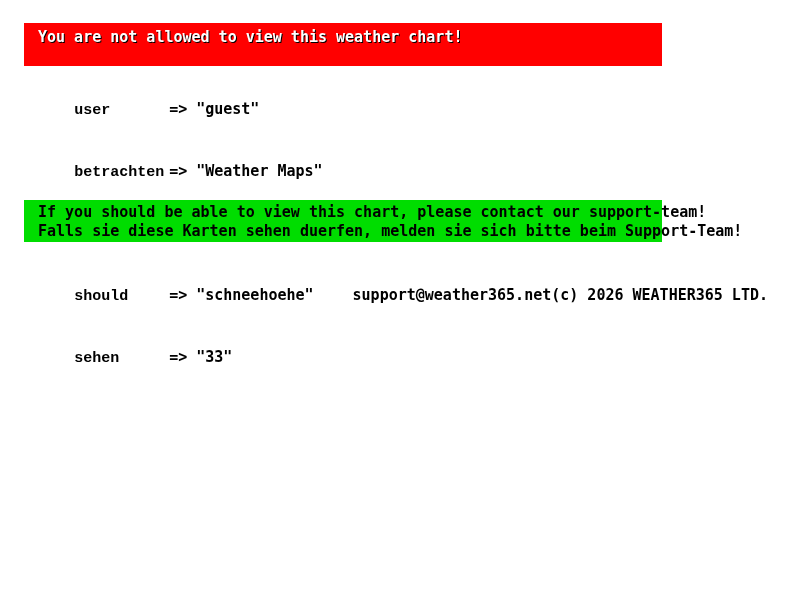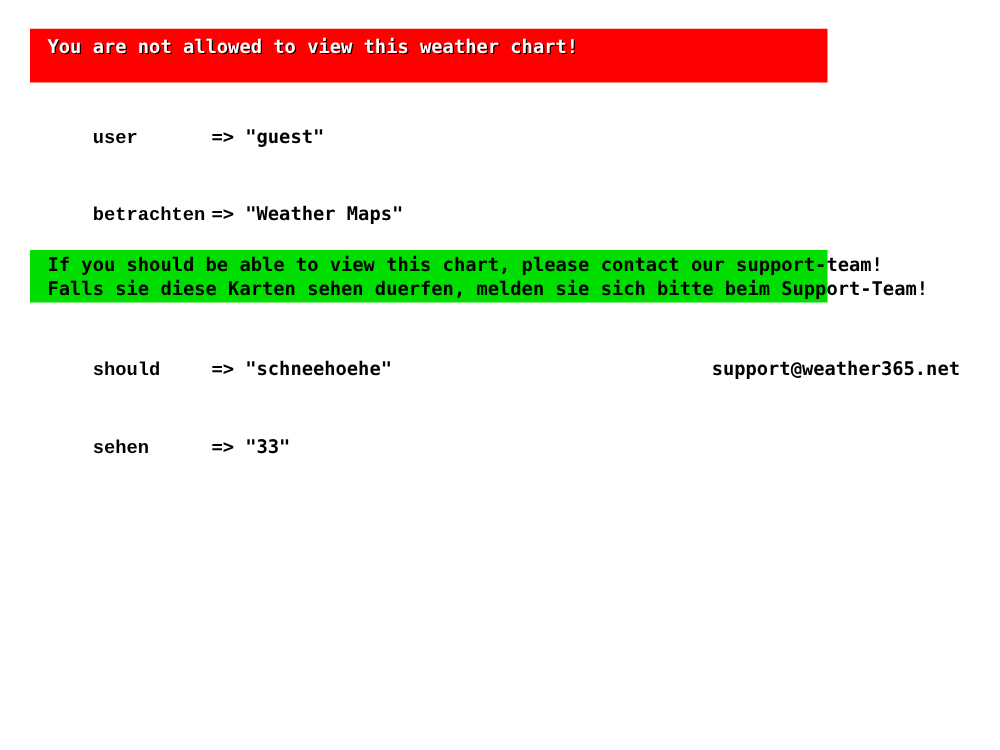--- a/index.html
+++ b/index.html
@@ -98,13 +98,14 @@
   </div>
 </div>
 
 <div id="support-banner" class="banner">
   <div class="line">If you should be able to view this chart, please contact our support-team!</div>
   <div class="line">Falls sie diese Karten sehen duerfen, melden sie sich bitte beim Support-Team!</div>
 </div>
 
 <div id="footer">
   <span>support@weather365.net</span>
+  <span>(c) 2026 WEATHER365 LTD.</span>
 </div>
 
 </body></html>

